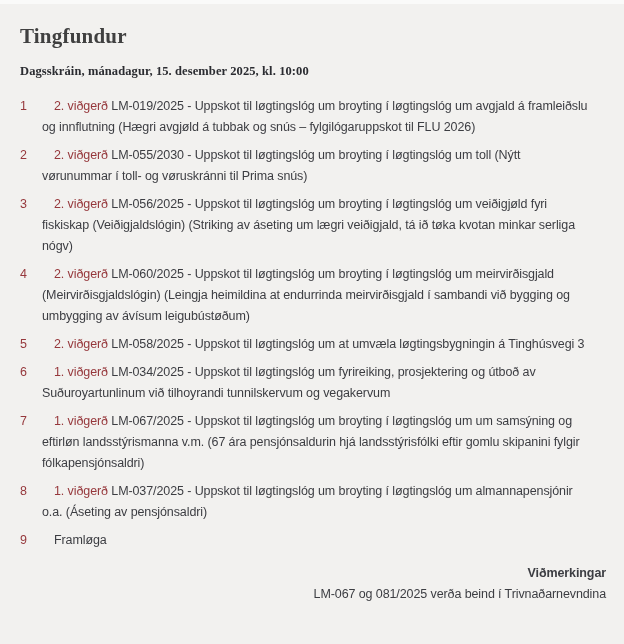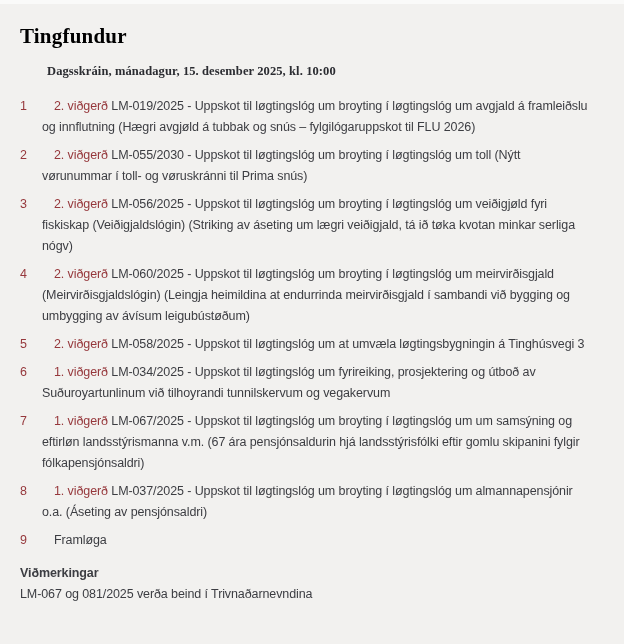--- a/index.html
+++ b/index.html
@@ -19,32 +19,31 @@
     background: #fafaf9;
   }
   .page {
     padding: 20px 18px 0 20px;
   }
   .title {
     font-family: "Liberation Serif", serif;
     font-weight: bold;
     font-size: 21px;
     line-height: 1.15;
-    color: #000000;
+    color: #404040;
     margin: 0;
     letter-spacing: 0.2px;
   }
   .subtitle {
     font-family: "Liberation Serif", serif;
     font-weight: bold;
     font-size: 12.5px;
     color: #2b2c31;
     margin-top: 16px;
     letter-spacing: 0.1px;
-    margin-left: 27px;
   }
   ol.agenda {
     list-style: none;
     margin: 17px 0 0 0;
     padding: 0;
   }
   li.agenda-item {
     display: flex;
     margin-top: 7px;
     font-size: 12.5px;
@@ -65,20 +64,21 @@
   .stage {
     color: #96383c;
     cursor: pointer;
     margin-left: 12px;
   }
   .remarks {
     margin-top: 12px;
     font-size: 12.5px;
     line-height: 21px;
     letter-spacing: -0.1px;
+    text-align: right;
   }
   .remarks-heading {
     font-weight: bold;
   }
 </style>
 </head>
 <body>
 
 <div class="top-strip"></div>
 

